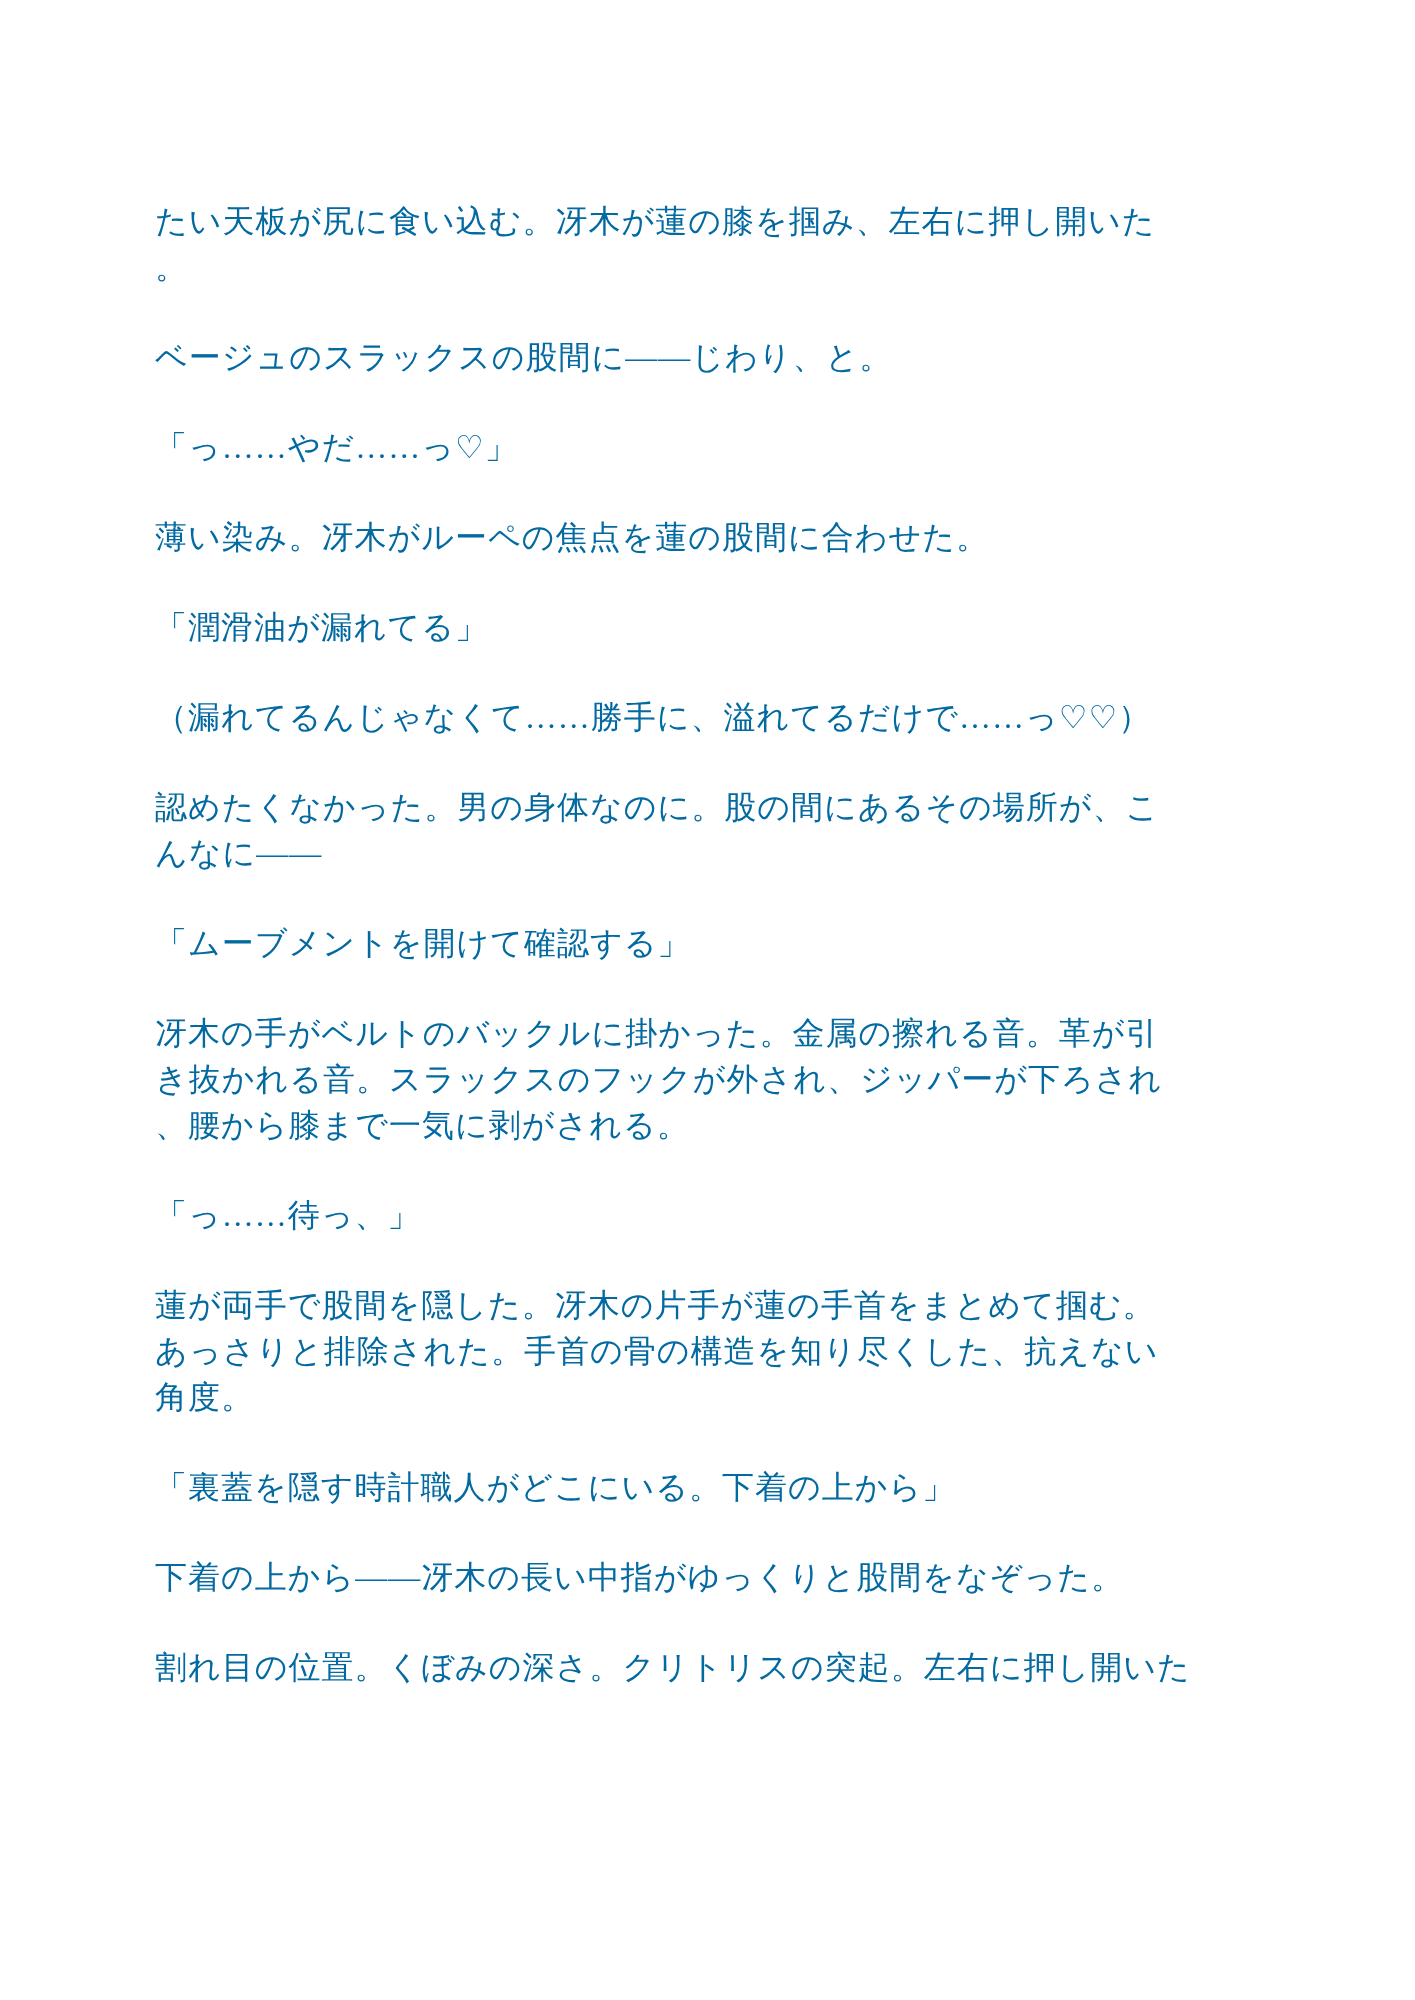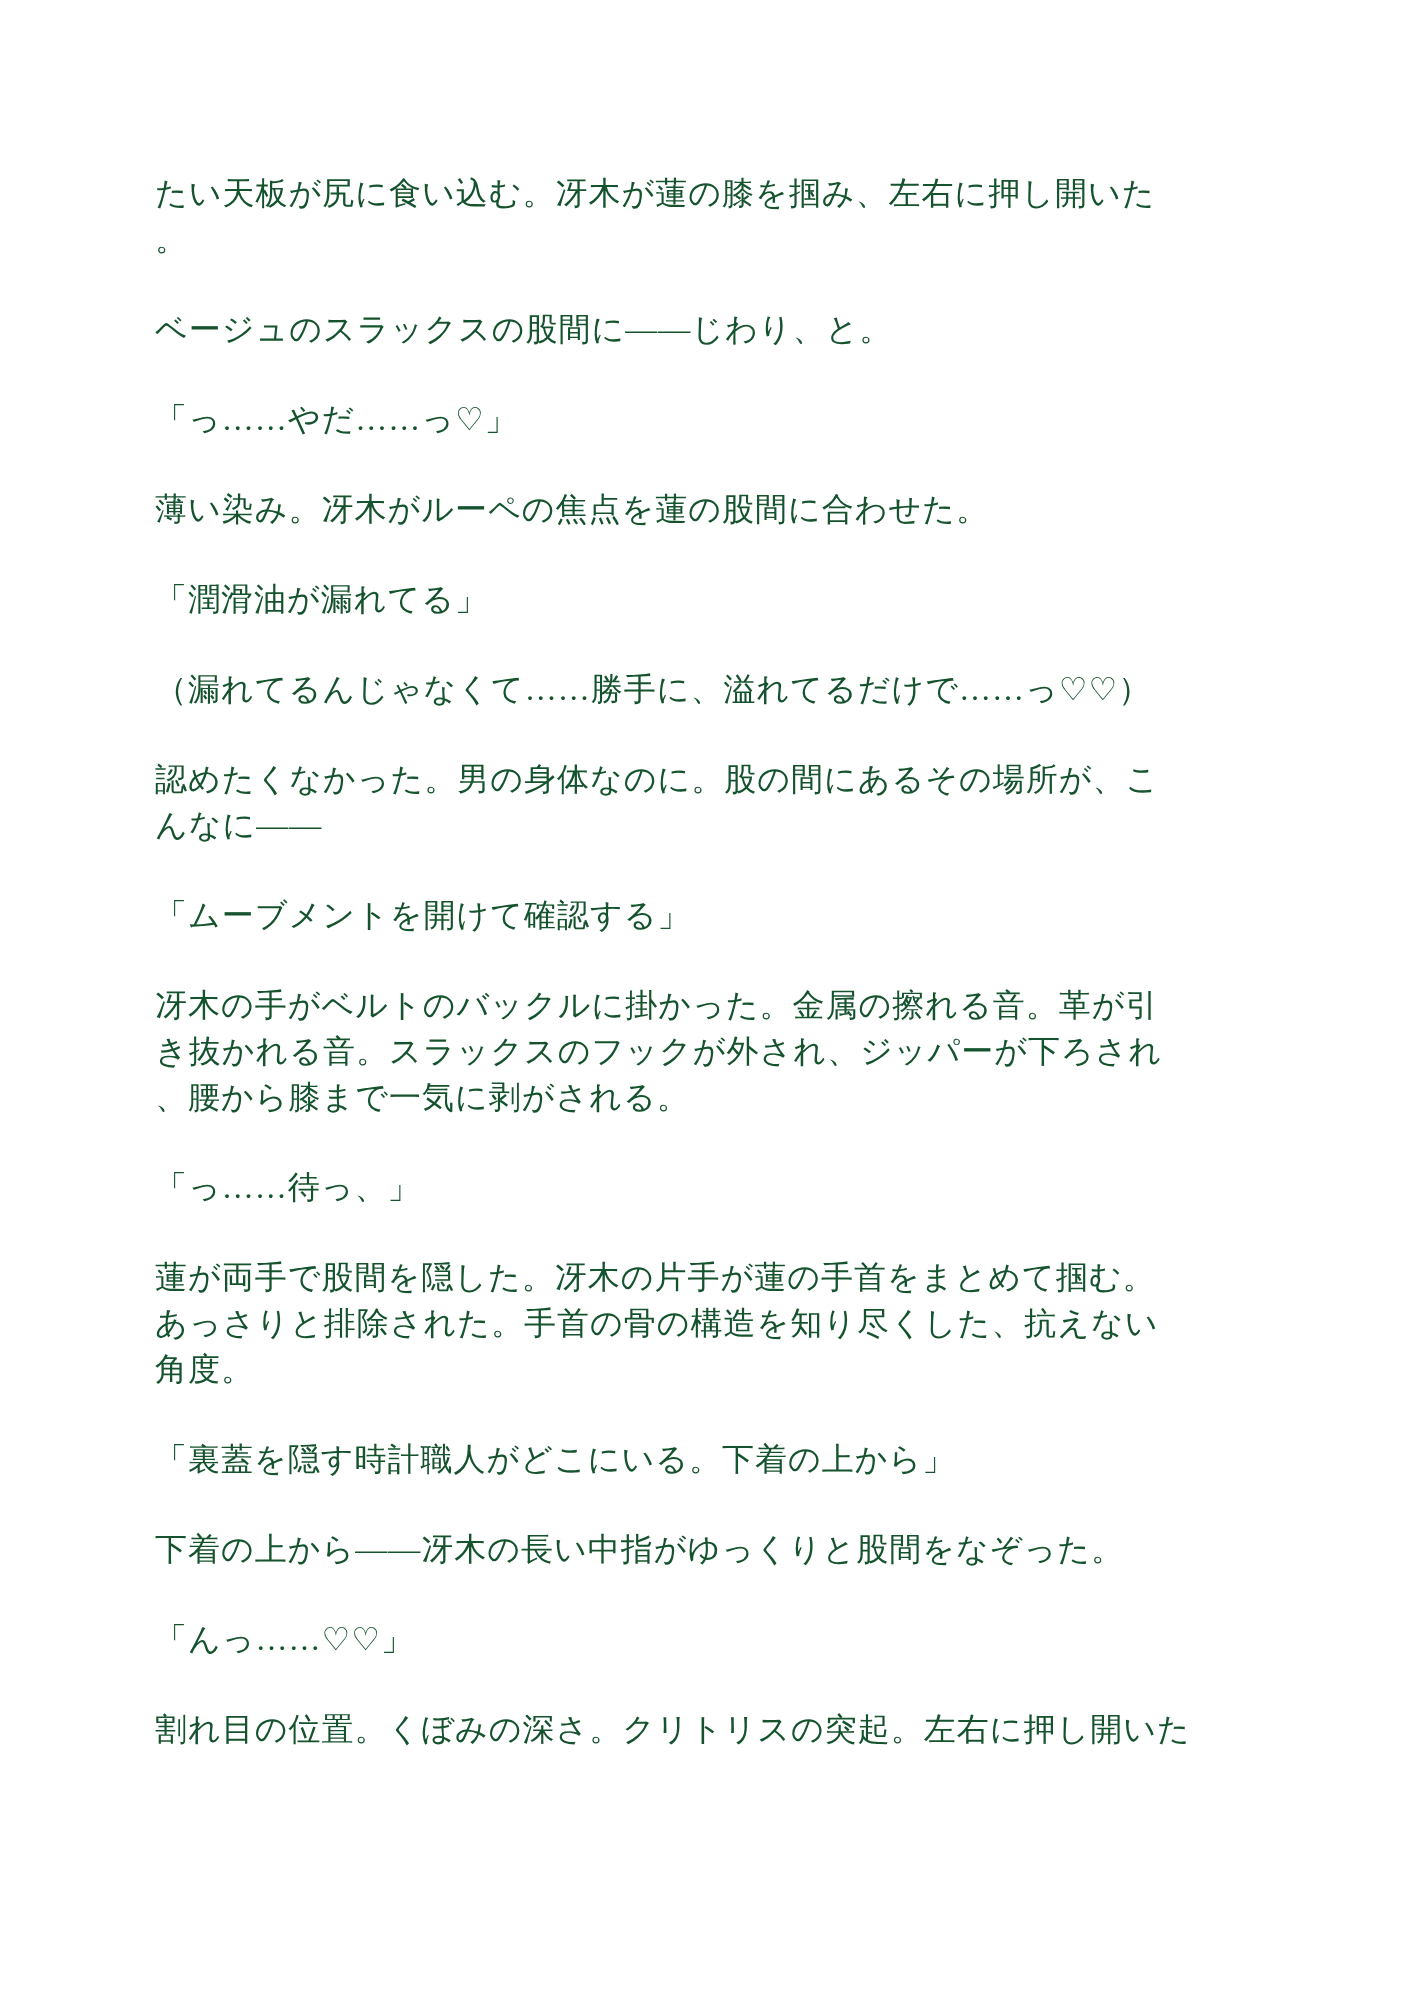--- a/index.html
+++ b/index.html
@@ -29,21 +29,21 @@
   }
   .text-line {
     height: 46px;
     line-height: 46px;
     white-space: nowrap;
   }
 </style>
 </head>
 <body style="background: rgb(255, 255, 255);">
 
-<main class="doc" style="color: #14532d;">
+<main class="doc" style="color: #0369a1; margin-top: 28px;">
     <div class="paragraph">
       <div class="text-line">たい天板が尻に食い込む。冴木が蓮の膝を掴み、左右に押し開いた</div>
       <div class="text-line">。</div>
     </div>
     <div class="paragraph">
       <div class="text-line">ベージュのスラックスの股間に――じわり、と。</div>
     </div>
     <div class="paragraph">
       <div class="text-line">「っ……やだ……っ♡」</div>
     </div>
@@ -76,18 +76,15 @@
       <div class="text-line">あっさりと排除された。手首の骨の構造を知り尽くした、抗えない</div>
       <div class="text-line">角度。</div>
     </div>
     <div class="paragraph">
       <div class="text-line">「裏蓋を隠す時計職人がどこにいる。下着の上から」</div>
     </div>
     <div class="paragraph">
       <div class="text-line">下着の上から――冴木の長い中指がゆっくりと股間をなぞった。</div>
     </div>
     <div class="paragraph">
-      <div class="text-line">「んっ……♡♡」</div>
-    </div>
-    <div class="paragraph">
       <div class="text-line">割れ目の位置。くぼみの深さ。クリトリスの突起。左右に押し開いた</div>
     </div>
   </main>
 
 </body></html>

